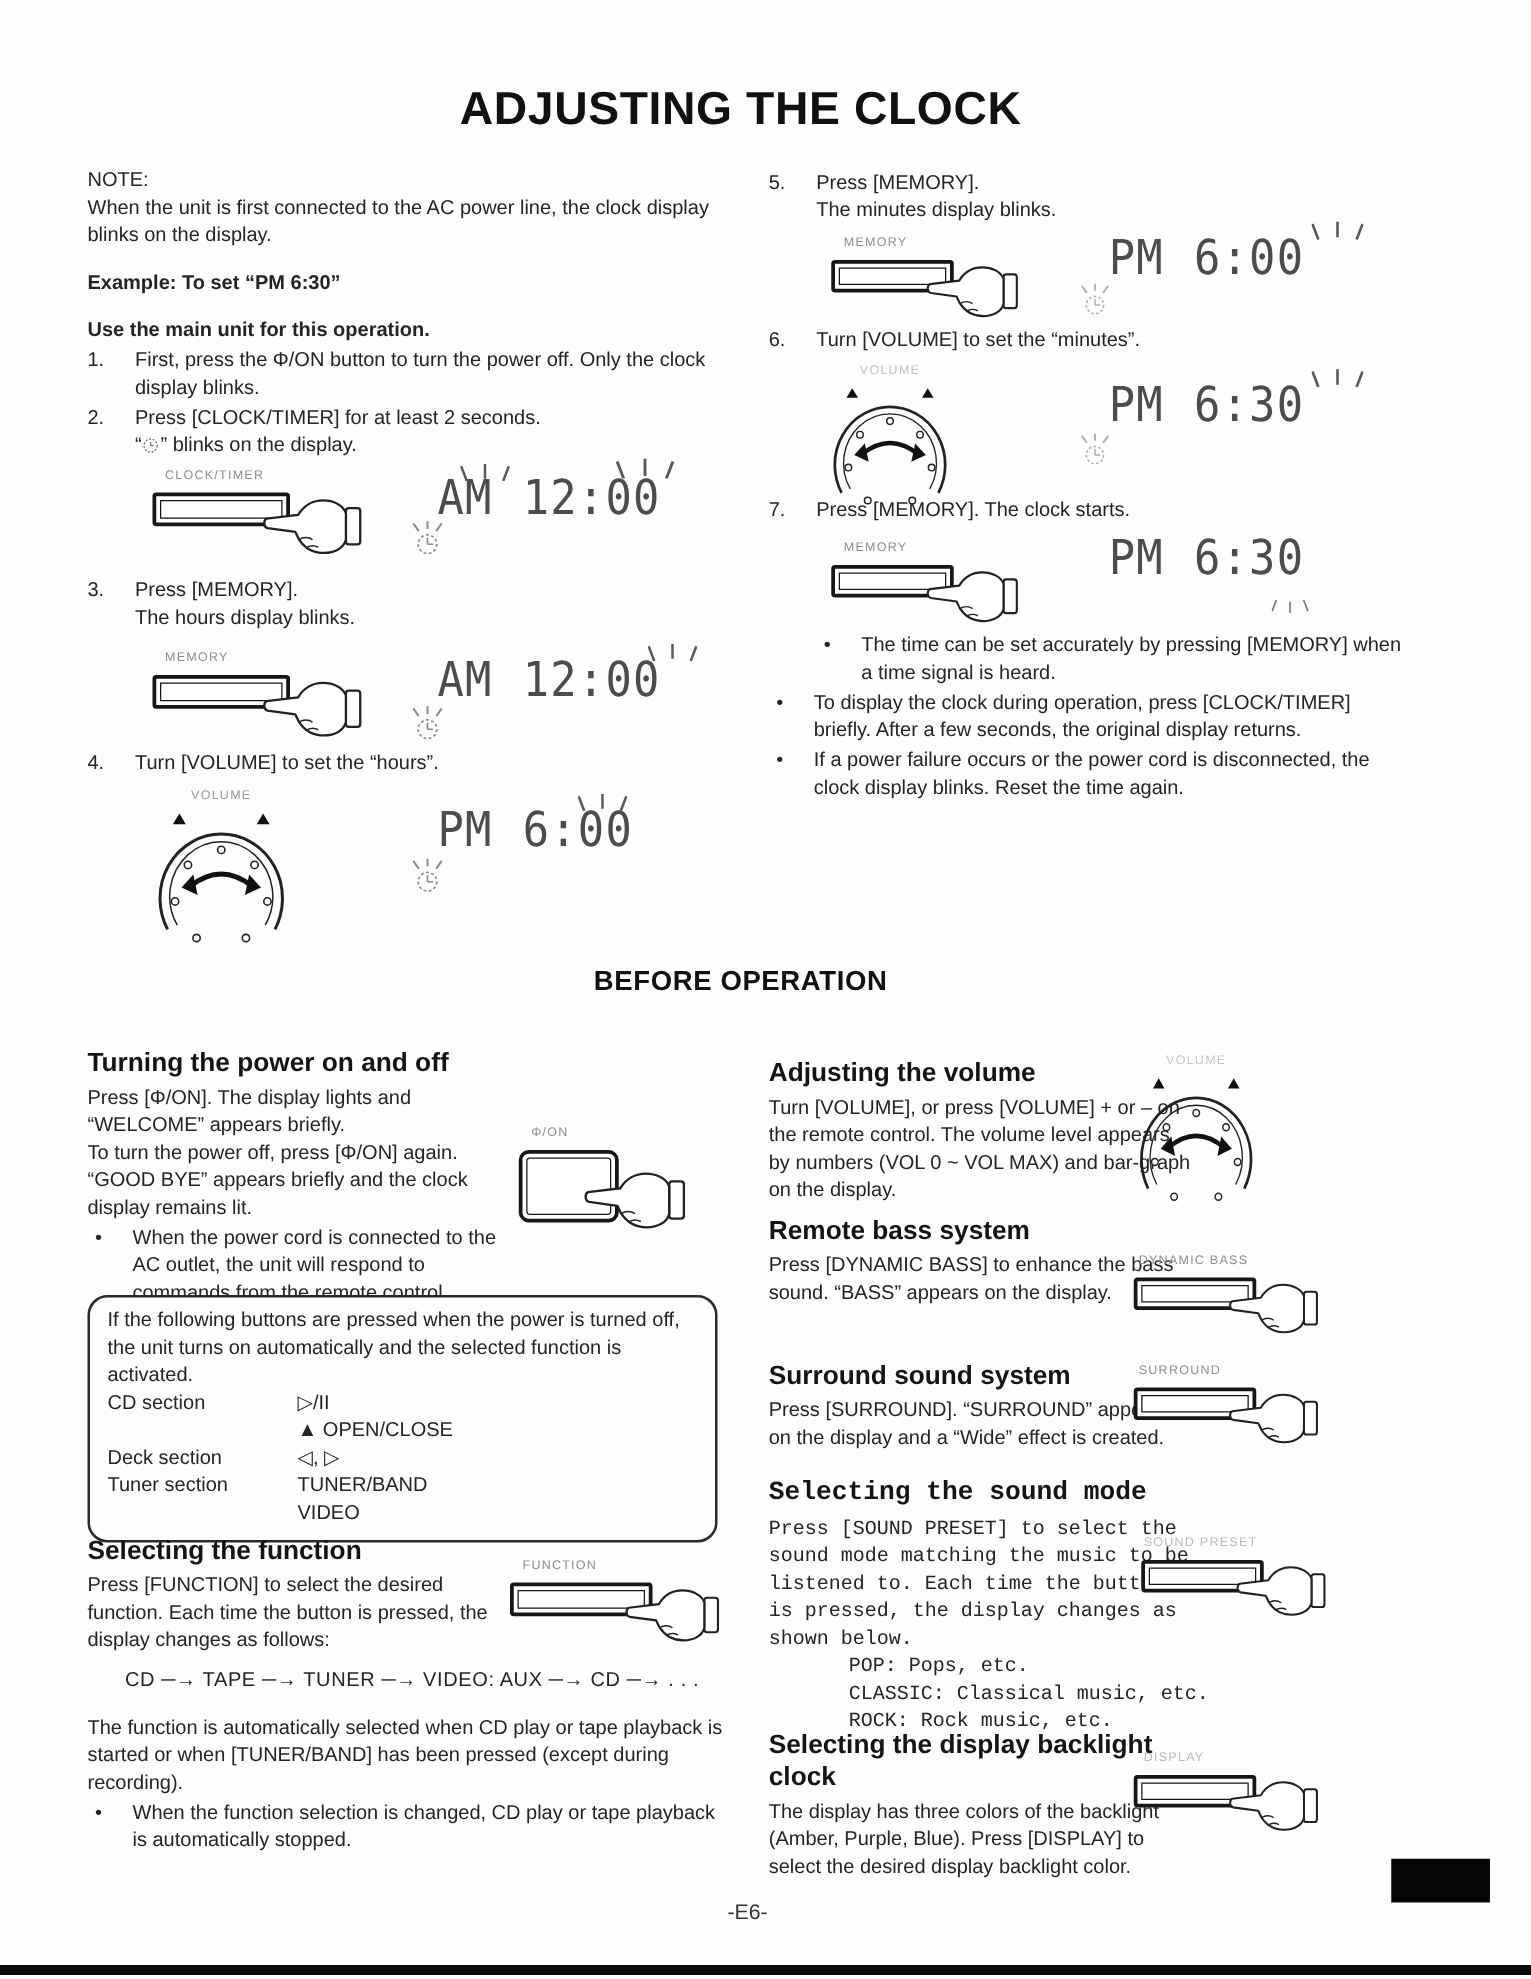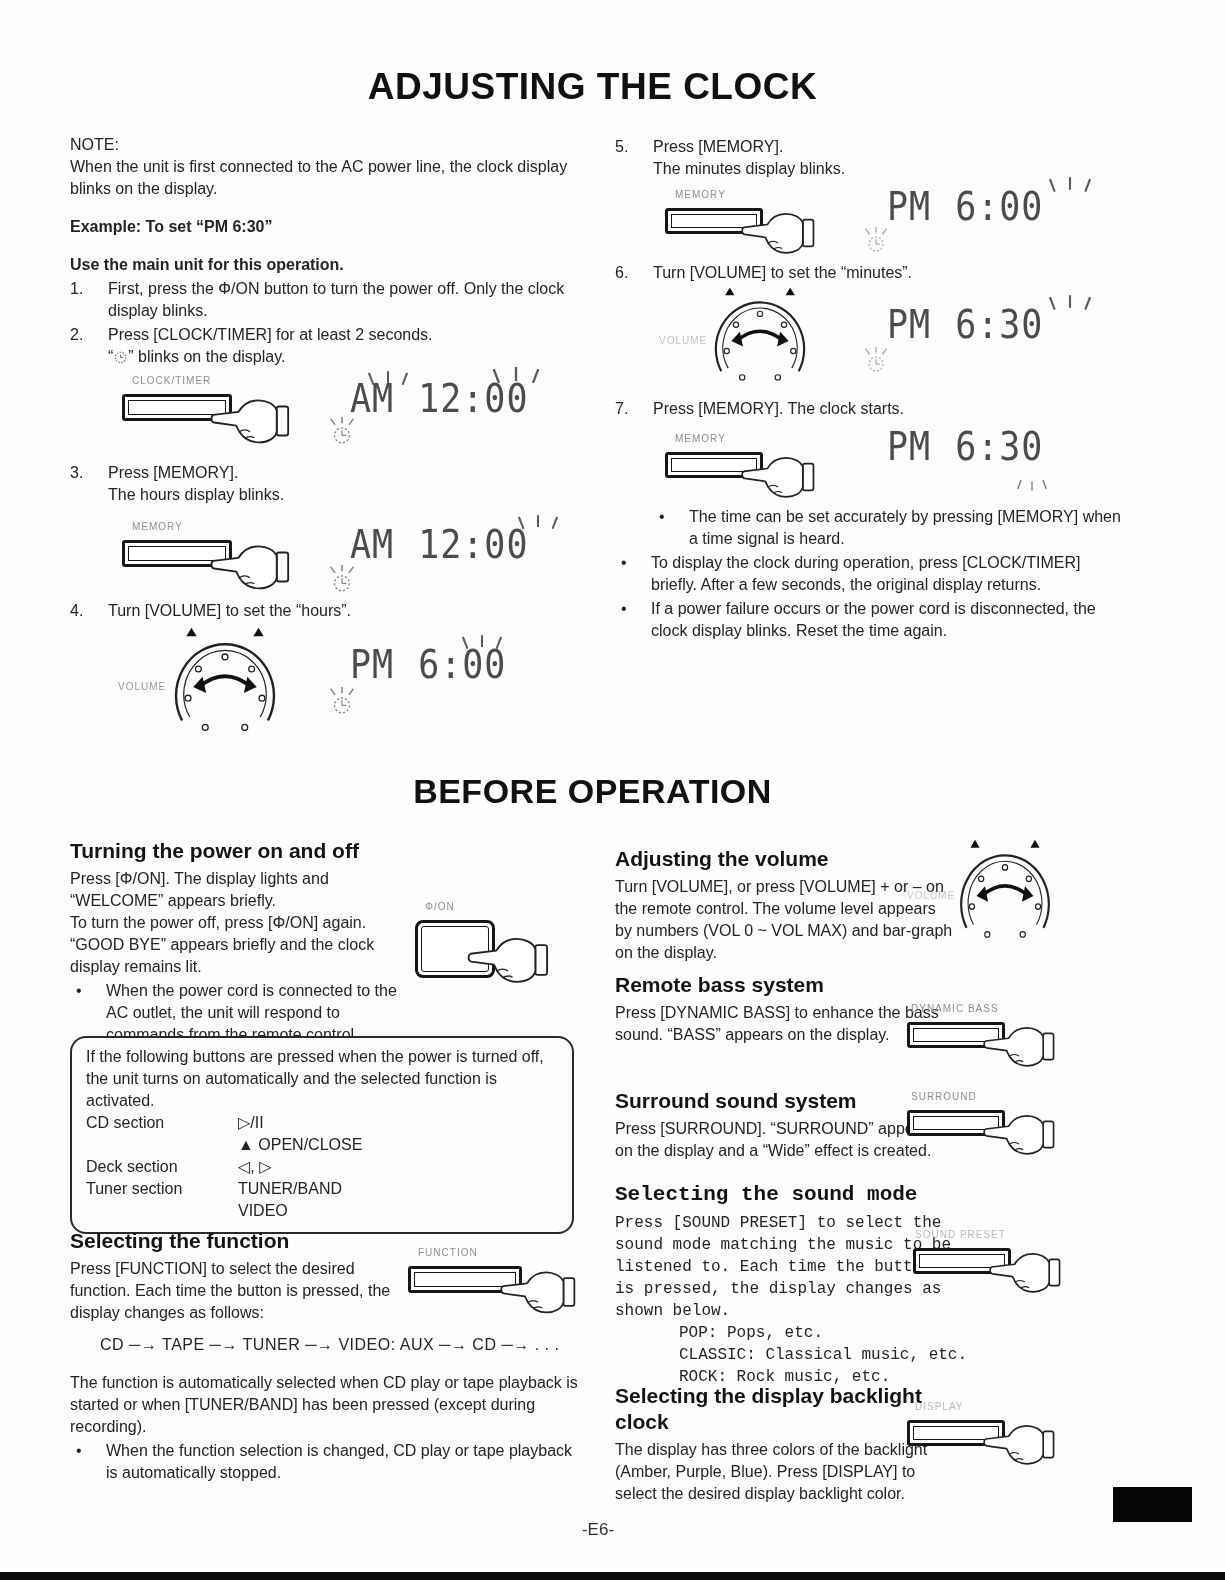--- a/index.html
+++ b/index.html
@@ -5,21 +5,21 @@
   html,body{margin:0;padding:0;background:#e8e8e8;}
   .page{
     position:relative;width:1225px;height:1583px;background:#fdfdfc;
     font-family:"Liberation Sans","DejaVu Sans",sans-serif;color:#242424;
     overflow:hidden;margin:0 auto;
   }
   .big-title{
     position:absolute;left:0;top:66px;width:1185px;text-align:center;
     font-size:37px;font-weight:bold;letter-spacing:0.5px;color:#111;
   }
-  .big-title.second{top:772px;font-size:34px;}
+  .big-title.second{top:772px;font-size:22px;}
   .col{position:absolute;font-size:16px;line-height:22px;}
   .b{font-weight:bold;}
   .mt8{margin-top:8px}.mt14{margin-top:14px}.mt16{margin-top:16px}
   .step{display:flex;margin-top:2px;}
   .step .num{width:38px;flex:0 0 38px;}
   .step .body{flex:1;}
   .bullet{display:flex;margin-top:2px;}
   .bullet .dot{width:30px;flex:0 0 30px;text-align:left;padding-left:6px;}
   .bullet.indented{margin-left:38px;}
   .diagrow{position:relative;}
@@ -32,21 +32,21 @@
   .pbtn.small .rect .in{width:84px;height:12px;}
   .pbtn.square .rect{border-radius:8px;}
   .pbtn.square .rect .in{width:66px;height:44px;border-radius:3px;}
   .pbtn svg.hand{margin-left:-24px;margin-top:0px;}
   
   .lcdwrap{position:absolute;}
   .lcd{font-family:"DejaVu Sans Mono",monospace;font-size:35px;color:#4c4c4c;
        display:flex;gap:24px;transform:scaleY(1.1);letter-spacing:1px;white-space:nowrap;}
   .rays{position:absolute;}
   .cicon{position:absolute;}
-  .knob{position:absolute;display:flex;align-items:center;}
+  .knob{position:absolute;display:flex;flex-direction:column;align-items:center;}
   .knob .lbl{font-size:10px;color:#9a9a9a;letter-spacing:1px;margin-bottom:1px;}
   
   .autobox{
     border:2px solid #2a2a2a;border-radius:16px;padding:8px 14px 10px 14px;
     position:absolute;left:0;top:198px;width:472px;font-size:16px;line-height:22px;background:#fdfdfc;
   }
   .autobox .trow{display:flex;}
   .autobox .tlabel{width:152px;flex:0 0 152px;}
   .autobox .tval{flex:1;}
   h3{font-size:21px;line-height:26px;margin:0 0 4px 0;color:#141414;}

